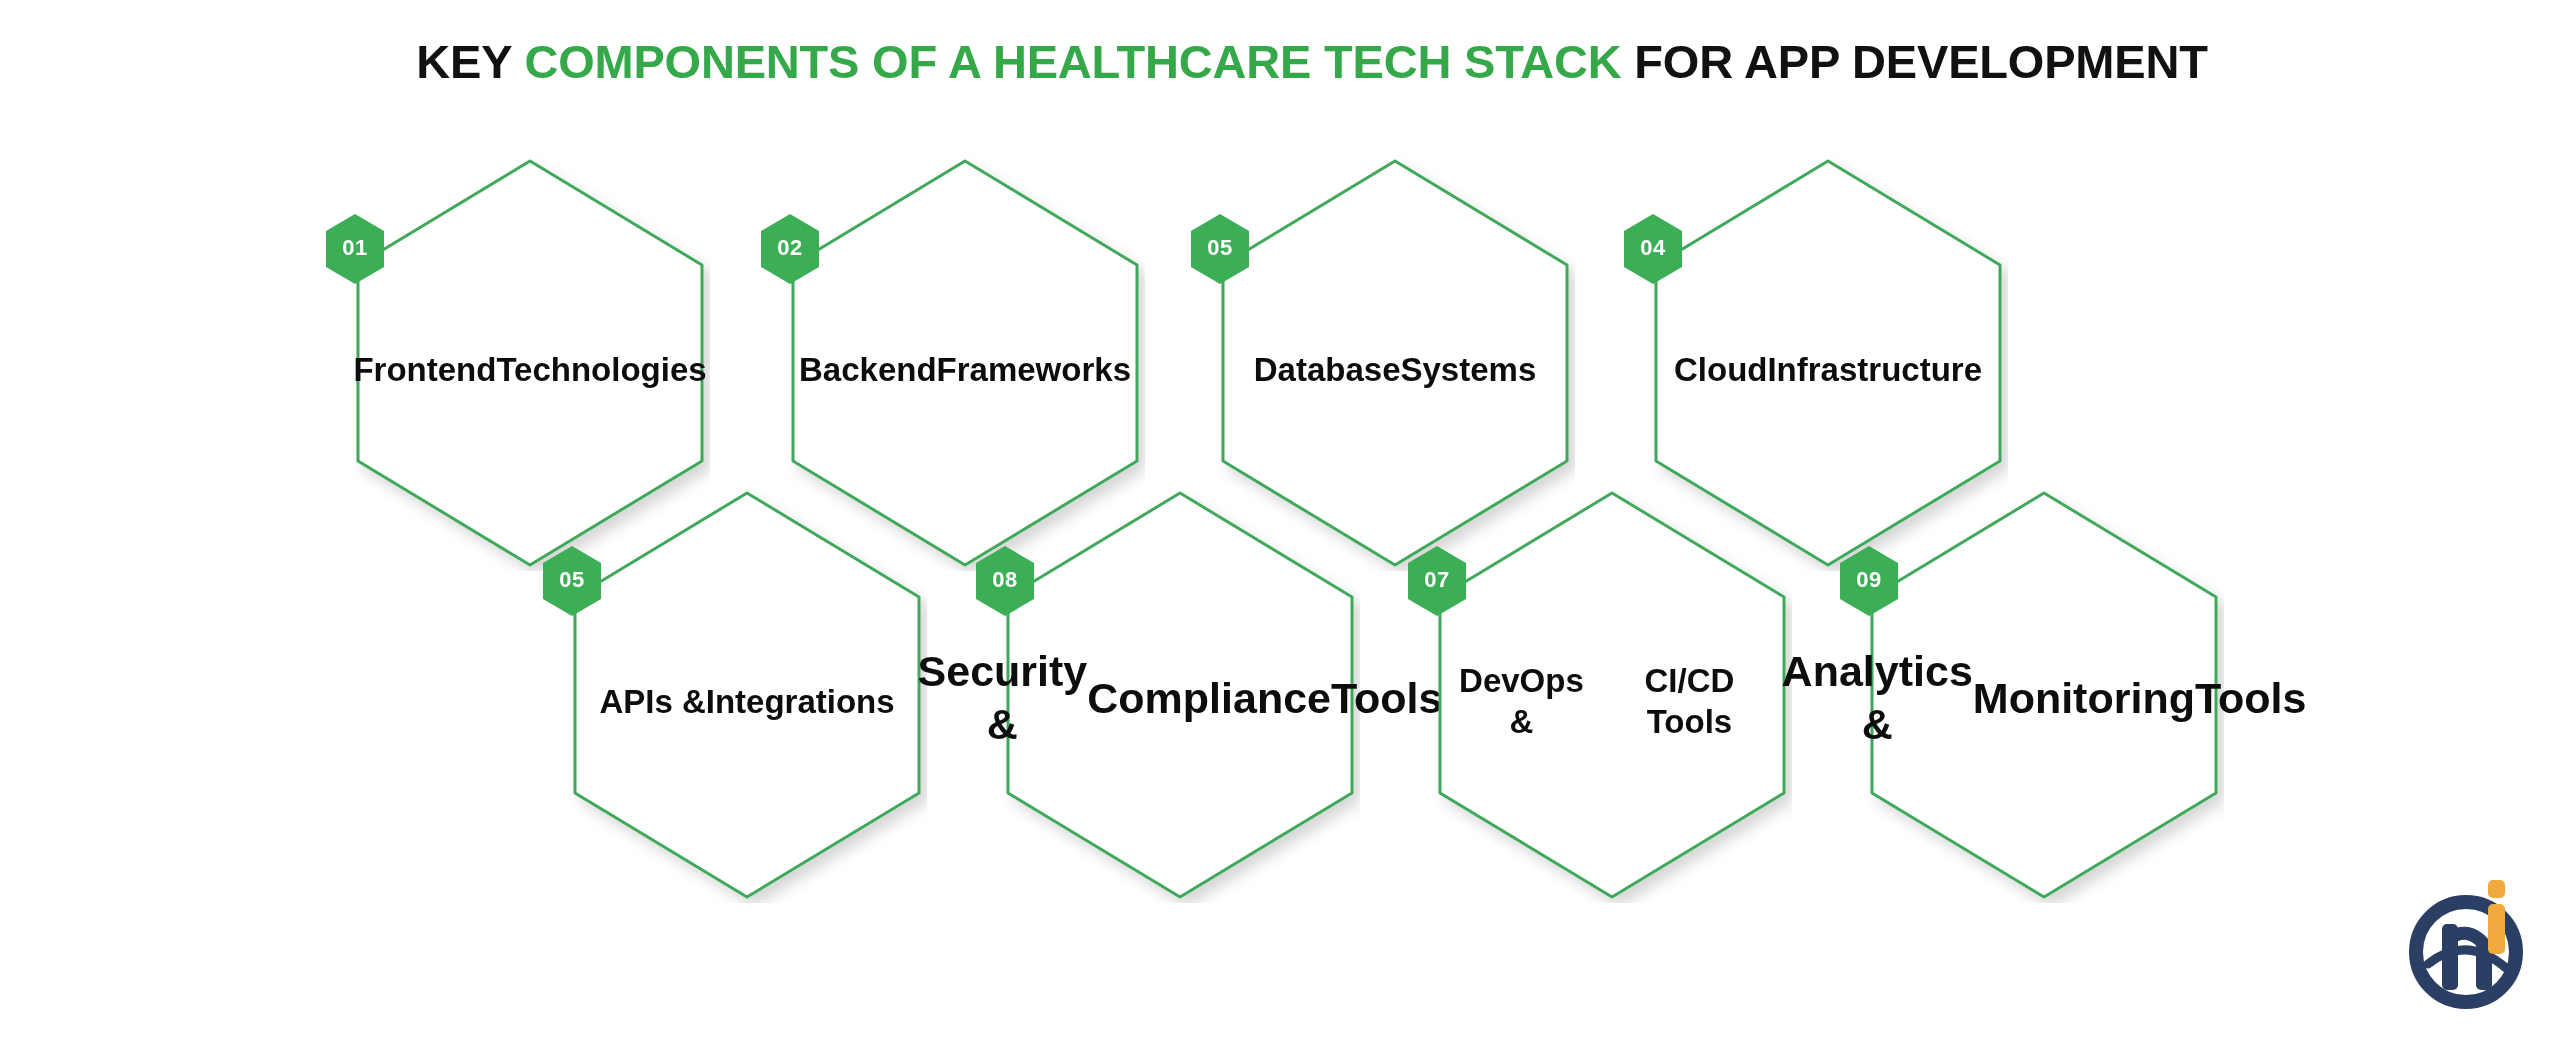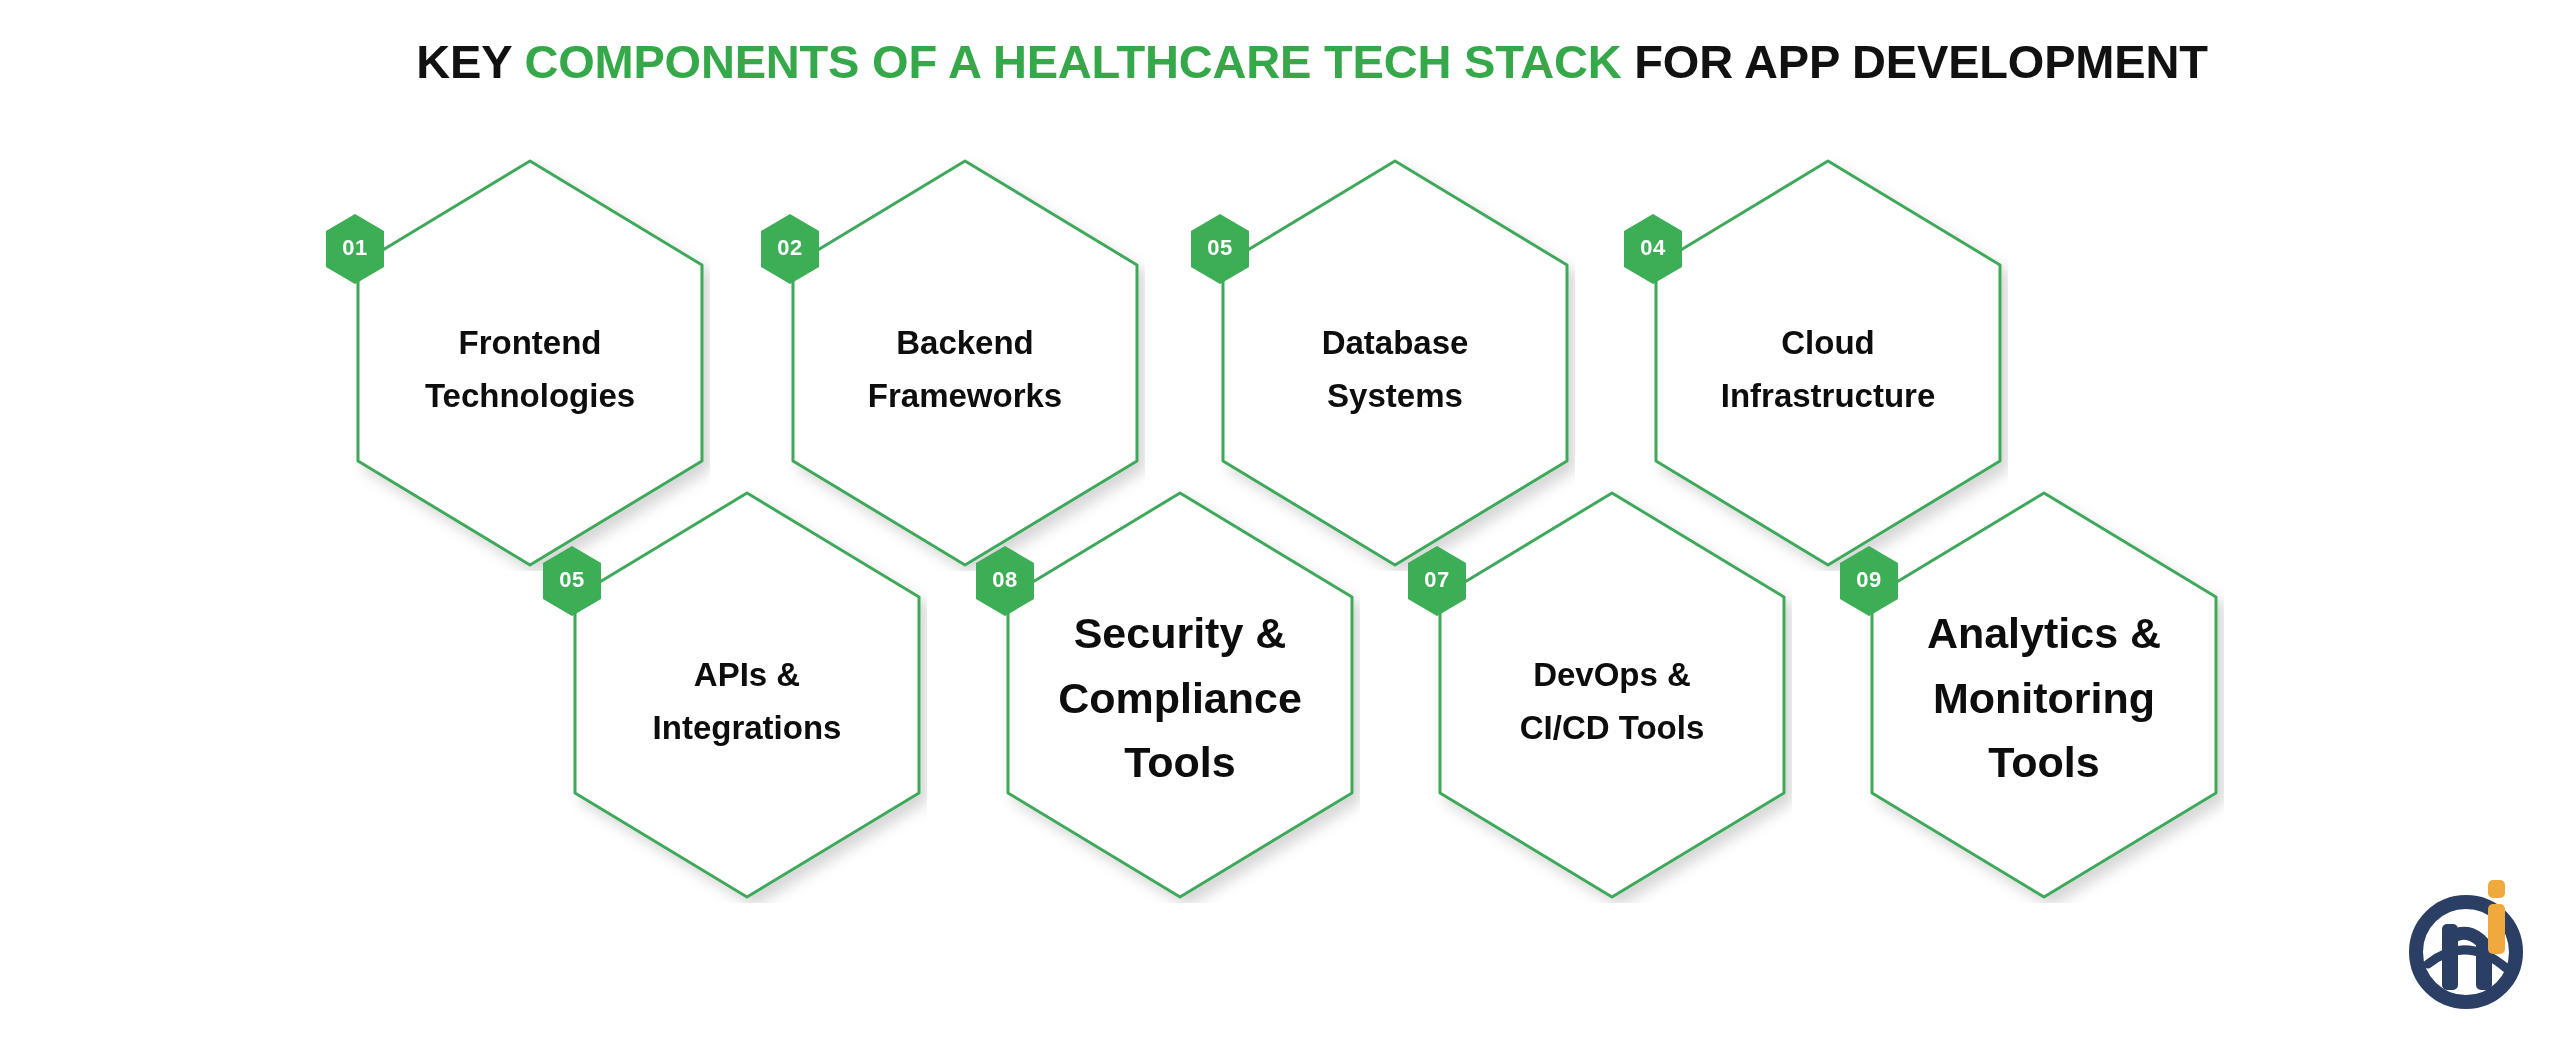--- a/index.html
+++ b/index.html
@@ -63,21 +63,21 @@
   }
 
   
   .hex-label {
     position: absolute;
     left: 12px;
     right: 12px;
     top: 0;
     height: 416px;
     display: flex;
-    flex-direction: column;
+    flex-direction: row;
     align-items: center;
     justify-content: center;
     text-align: center;
     color: #0d0d0d;
     font-size: 33px;
     font-weight: bold;
     line-height: 1.23;
     padding-top: 14px;
     box-sizing: border-box;
   }

